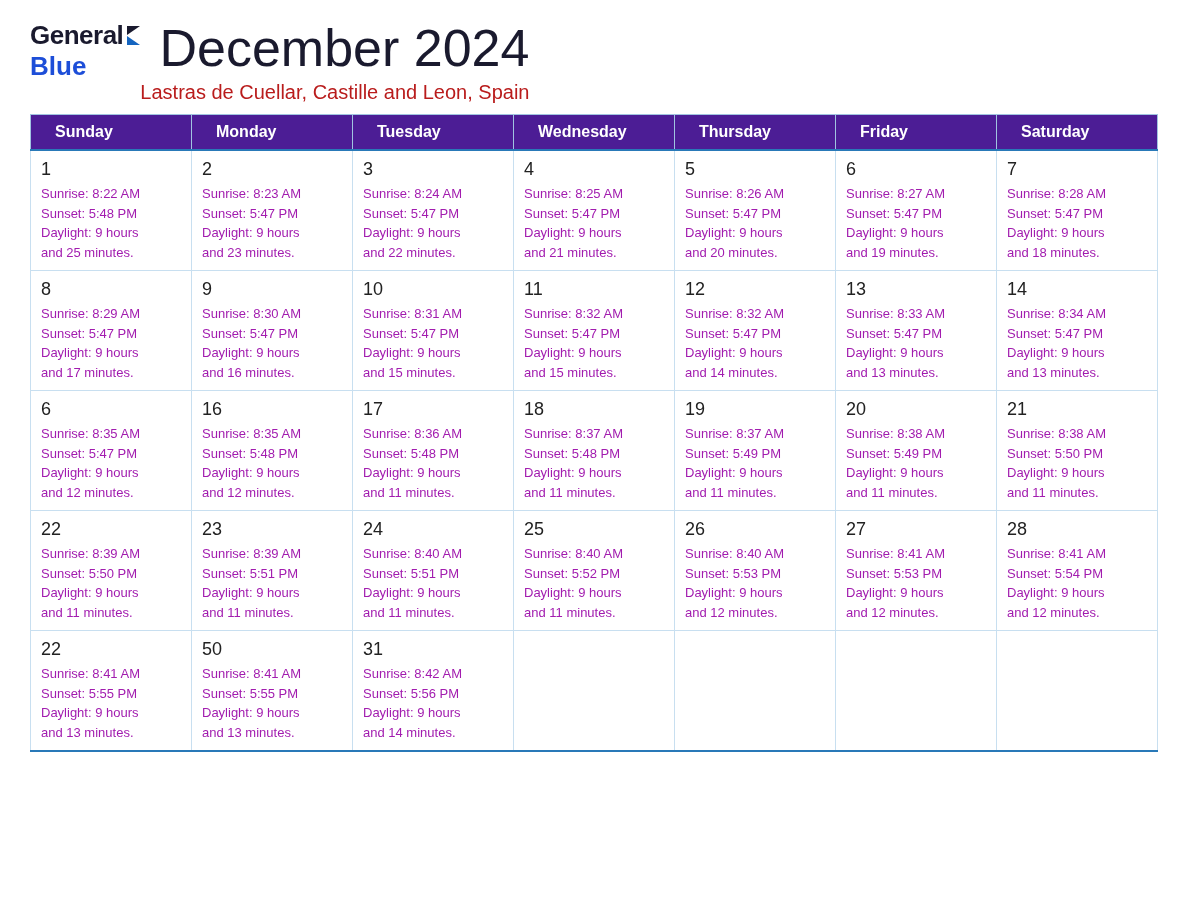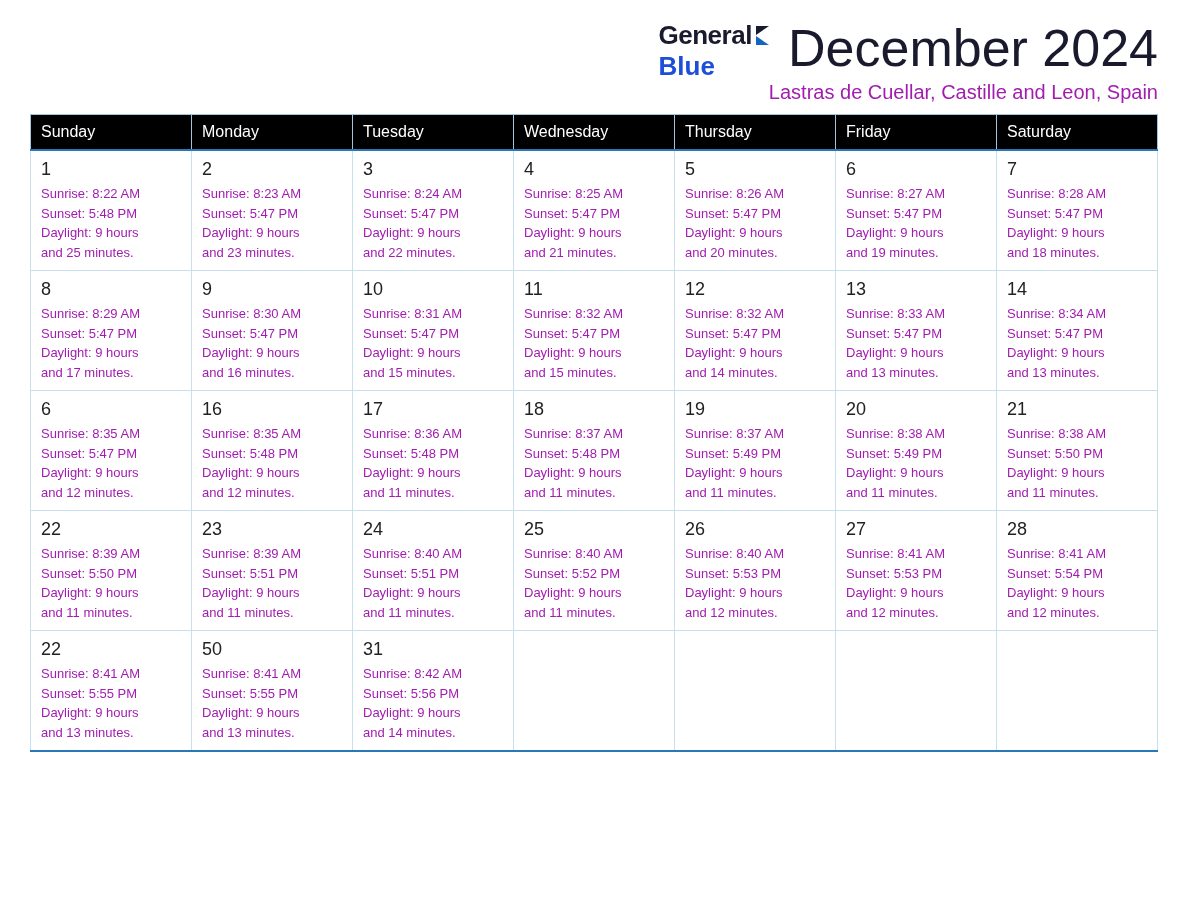--- a/index.html
+++ b/index.html
@@ -5,21 +5,21 @@
     * { box-sizing: border-box; margin: 0; padding: 0; }
     body {
       font-family: Arial, Helvetica, sans-serif;
       background: #ffffff;
       padding: 20px 30px;
       width: 1188px;
       min-height: 918px;
     }
     .header-area {
       display: flex;
-      justify-content: flex-end;
+      justify-content: flex-start;
       align-items: flex-start;
       margin-bottom: 10px;
     }
     .logo {
       display: flex;
       flex-direction: column;
       align-items: flex-start;
     }
     .logo-general {
       font-size: 26px;
@@ -38,34 +38,34 @@
       text-align: right;
     }
     .month-title {
       font-size: 52px;
       font-weight: normal;
       color: #1a1a2e;
       line-height: 1.1;
     }
     .location-title {
       font-size: 20px;
-      color: #a21caf;
+      color: #b91c1c;
       margin-top: 4px;
     }
     .calendar-table {
       width: 100%;
       border-collapse: collapse;
       margin-top: 10px;
     }
     .calendar-table th {
-      background-color: #000000;
+      background-color: #4c1d95;
       color: #ffffff;
       font-size: 16px;
-      font-weight: normal;
-      padding: 8px 10px;
+      font-weight: bold;
+      padding: 8px 24px;
       text-align: left;
       border: 1px solid #a0c4e0;
     }
     .calendar-table td {
       vertical-align: top;
       padding: 8px 10px;
       border: 1px solid #c8dff0;
       width: 14.28%;
       min-height: 100px;
       font-size: 13px;

